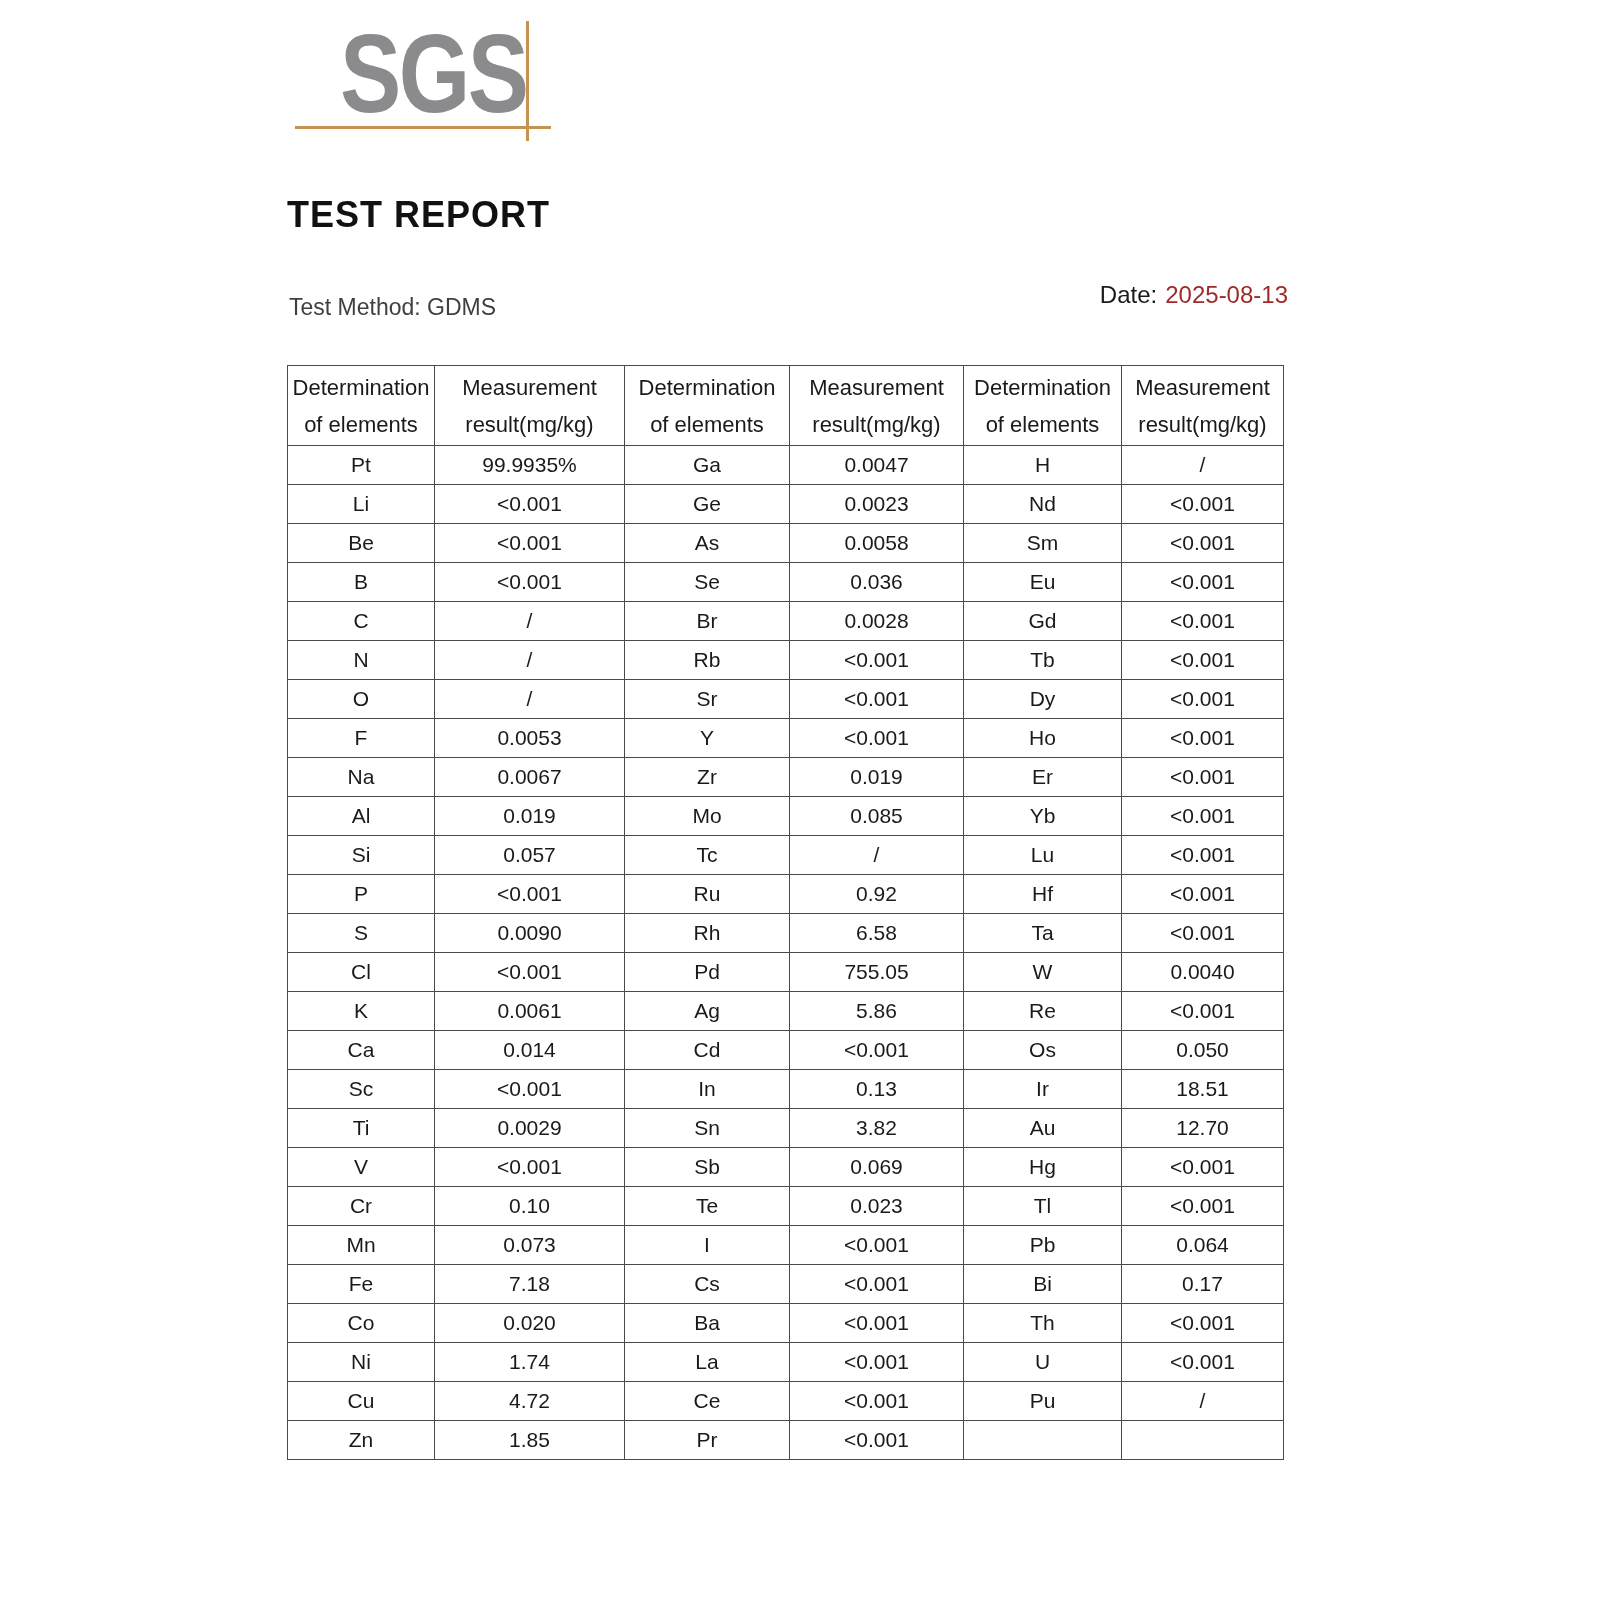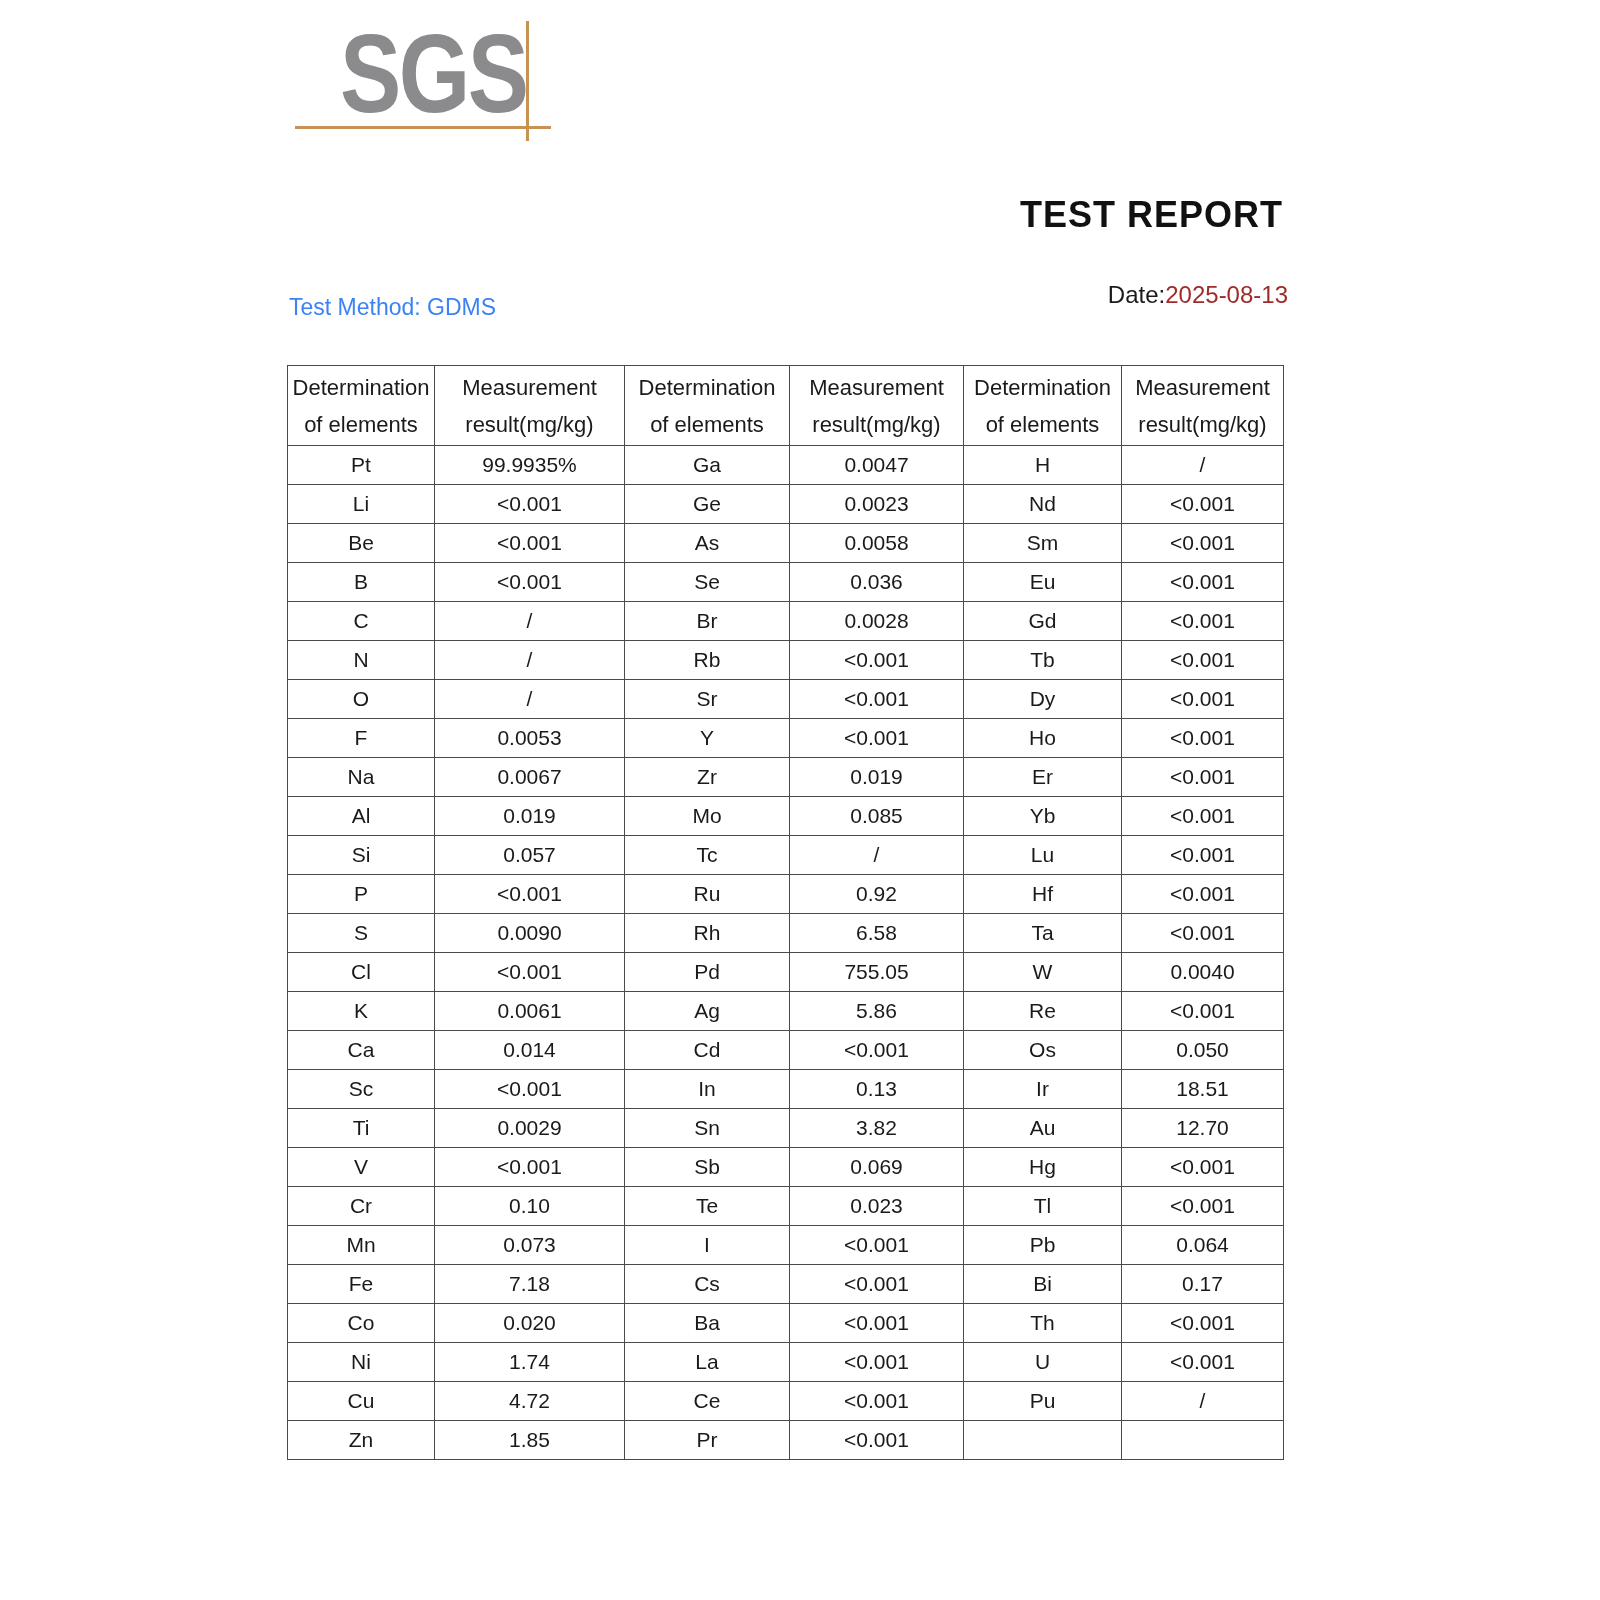--- a/index.html
+++ b/index.html
@@ -51,40 +51,41 @@
     letter-spacing:-3px;
     transform:scaleX(0.82);
     transform-origin:left top;
     z-index:2;
   }
   
   .report-title{
     position:absolute;
     left:287px; top:194px;
     width:996px;
-    text-align:right;
+    text-align:left;
     font-size:36px;
     font-weight:700;
     letter-spacing:1px;
     color:#111111;
   }
   .test-method{
     position:absolute;
     left:289px; top:294px;
     font-size:23px;
-    color:#3b82f6;
+    color:#404040;
   }
   .date-line{
     position:absolute;
     top:281px; right:312px;
     font-size:24px;
     color:#1a1a1a;
   }
   .date-line .date-value{
     color:var(--date-red);
+    margin-left:8px;
   }
   
   table.results{
     position:absolute;
     left:287px; top:365px;
     width:996px;
     border-collapse:collapse;
     table-layout:fixed;
   }
   table.results th,

